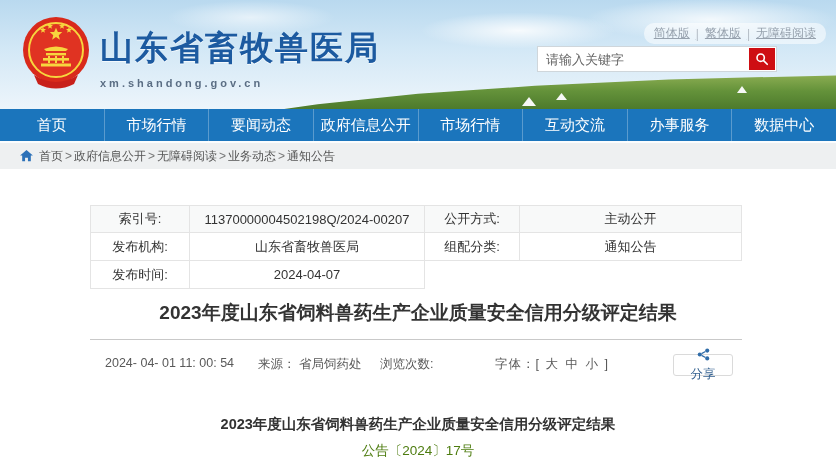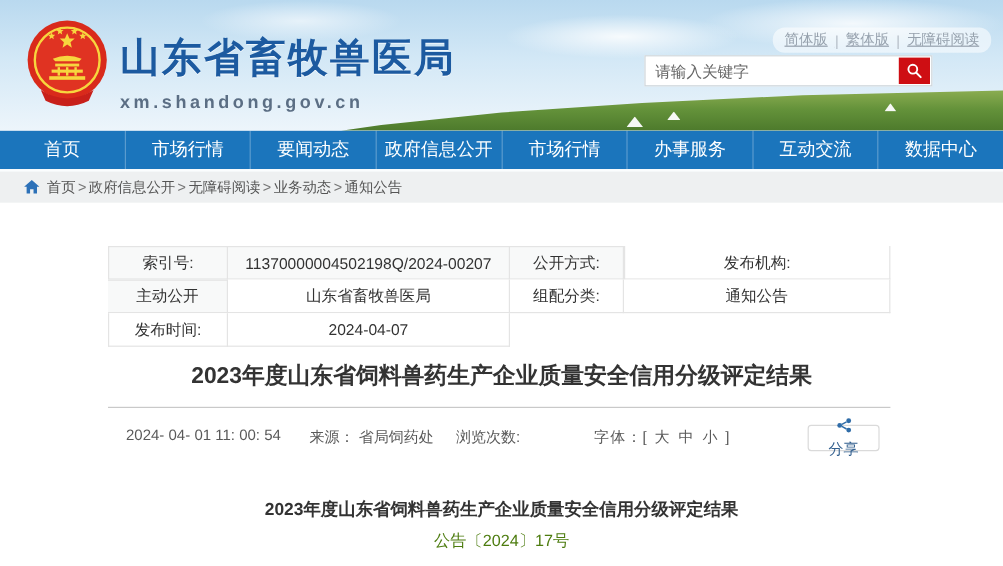--- a/index.html
+++ b/index.html
@@ -24,21 +24,21 @@
   .tent { position:absolute; width:14px; height:9px; background:#f6f8f5;
     clip-path:polygon(50% 0,100% 100%,0 100%); }
   .tent.t1 { left:522px; bottom:3px; }
   .tent.t2 { left:556px; bottom:9px; width:11px; height:7px; }
   .tent.t3 { left:737px; bottom:16px; width:10px; height:7px; }
 
   .logo { position:absolute; left:22px; top:15px; }
   .brand { position:absolute; left:100px; top:26px; }
   .site-name { font-size:33px; font-weight:bold; color:#1c5aa0; letter-spacing:2px;
     text-shadow:0 1px 0 rgba(255,255,255,.7); }
-  .site-url { margin-top:6px; font-size:15px; font-weight:bold; color:#5b6e84; letter-spacing:3px; }
+  .site-url { margin-top:6px; font-size:11px; font-weight:bold; color:#5b6e84; letter-spacing:3px; }
 
   .top-links { position:absolute; right:10px; top:23px; background:rgba(255,255,255,.55);
     border-radius:10px; padding:2px 10px; font-size:12px; color:#96a1ad; display:flex; gap:6px; align-items:center;text-decoration:underline; }
   .top-links .lnk { cursor:pointer; color:#96a1ad; }
   .top-links .sep { color:#b3bcc5; }
 
   .searchbar { position:absolute; left:537px; top:46px; width:240px; height:26px;
     background:#fff; border:1px solid #cfd6db; display:flex; align-items:center; }
   .searchbar input { flex:1; height:100%; border:none; outline:none; padding:0 8px;
     font-size:13px; color:#333; font-family:inherit; background:transparent; }
@@ -154,22 +154,22 @@
       </button>
     </div>
   </div>
 
   <div class="nav">
     <div class="nav-item">首页</div>
     <div class="nav-item">市场行情</div>
     <div class="nav-item">要闻动态</div>
     <div class="nav-item">政府信息公开</div>
     <div class="nav-item">市场行情</div>
+    <div class="nav-item">互动交流</div>
     <div class="nav-item">办事服务</div>
-    <div class="nav-item">互动交流</div>
     <div class="nav-item">数据中心</div>
   </div>
 
   <div class="breadcrumb">
     <span class="home-ic">
       <svg width="13" height="12" viewBox="0 0 16 15">
         <path d="M8 0 L16 7 H13.4 V14 H9.8 V9.6 H6.2 V14 H2.6 V7 H0 Z" fill="#2c71b8"></path>
       </svg>
     </span>
     <span class="crumb">首页</span>
@@ -182,23 +182,23 @@
     <span class="bsep">&gt;</span>
     <span class="crumb">通知公告</span>
   </div>
 
   <div class="content">
 
     <div class="mtable">
       <div class="cell row1 topb leftb">索引号:</div>
       <div class="cell row1 topb">11370000004502198Q/2024-00207</div>
       <div class="cell row1 topb">公开方式:</div>
+      <div class="cell row1 topb">主动公开</div>
+
       <div class="cell leftb">发布机构:</div>
-
-      <div class="cell row1 topb">主动公开</div>
       <div class="cell">山东省畜牧兽医局</div>
       <div class="cell">组配分类:</div>
       <div class="cell">通知公告</div>
 
       <div class="cell leftb">发布时间:</div>
       <div class="cell">2024-04-07</div>
       <div class="cell ghost"></div>
       <div class="cell ghost"></div>
     </div>
 

